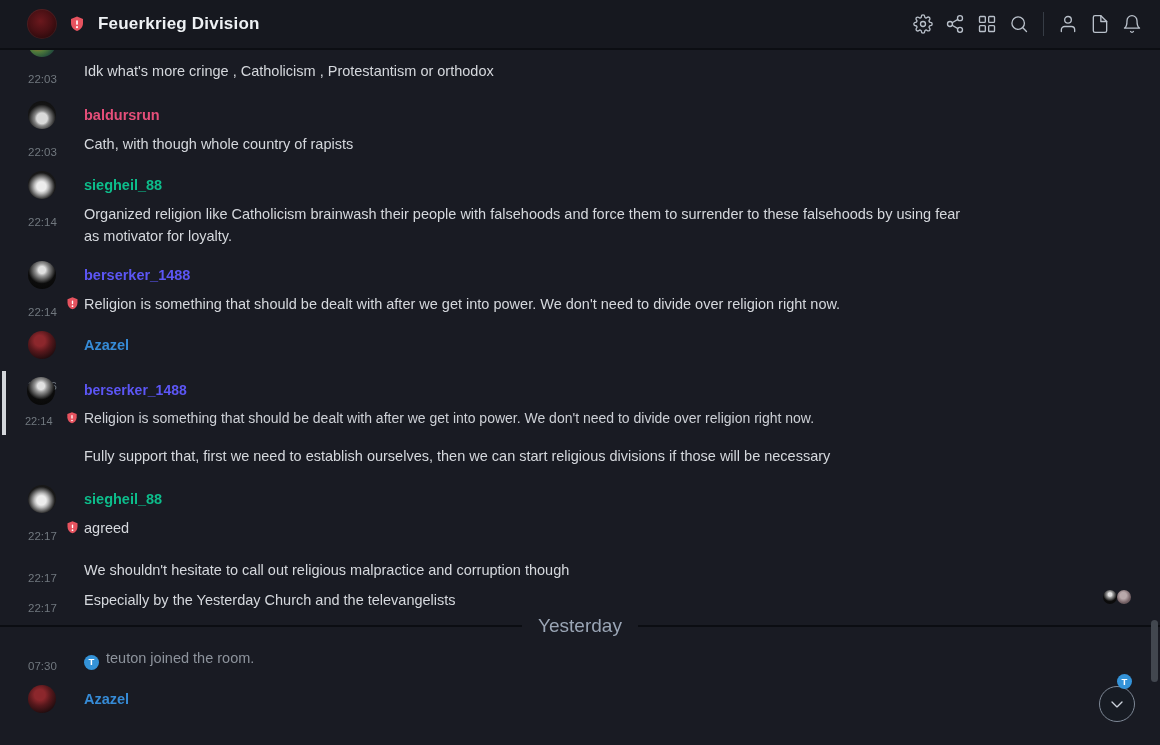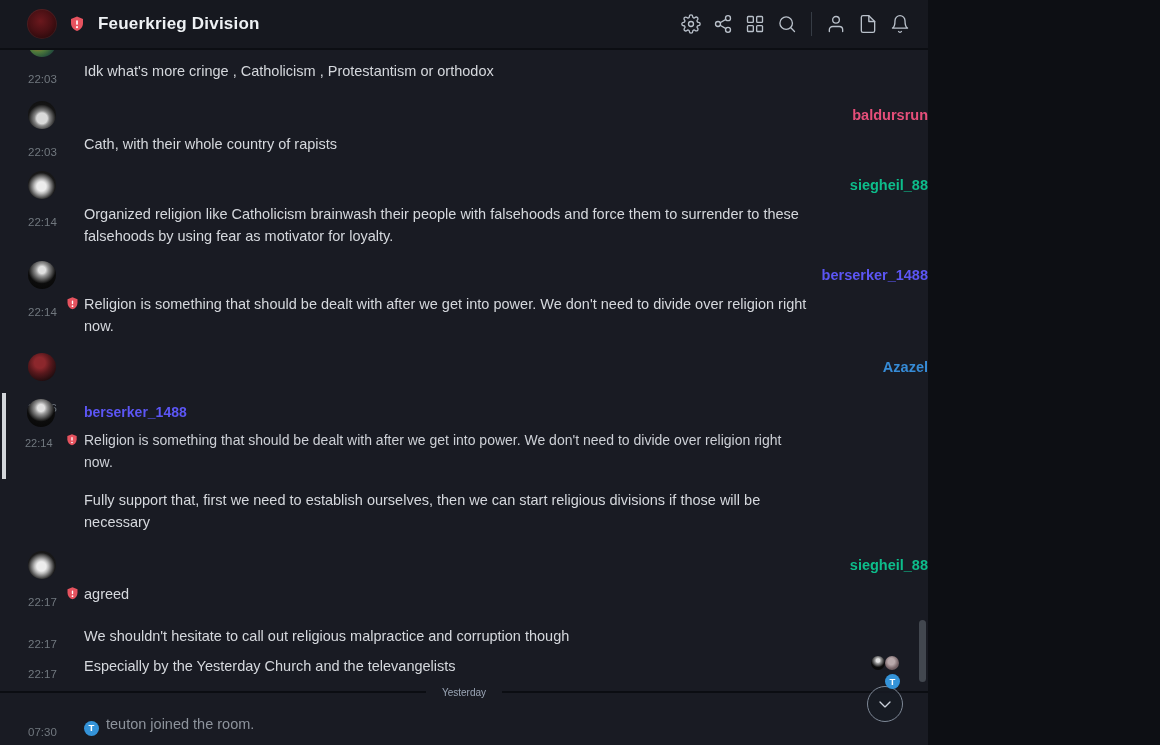--- a/index.html
+++ b/index.html
@@ -1,17 +1,17 @@
 <!DOCTYPE html>
 <html><head>
 <meta charset="utf-8">
 <style>
   html,body { margin:0; padding:0; background:#0d0f14; }
   .screen {
-    position:relative; width:928px; height:745px; overflow:hidden;
+    position:relative; width:1160px; height:745px; overflow:hidden;
     background:#191b23; font-family:"Liberation Sans","DejaVu Sans",sans-serif;
     -webkit-font-smoothing:antialiased;
   }
   
   .rheader {
     position:absolute; top:0; left:0; right:0; height:48px; z-index:10;
     background:#16181f; border-bottom:2px solid #0c0e13;
     display:flex; align-items:center;
   }
   .room-avatar {
@@ -24,21 +24,21 @@
   .hicons { margin-left:auto; margin-right:12px; display:flex; align-items:center; }
   .hbtn {
     width:32px; height:32px; display:flex; align-items:center; justify-content:center;
     background:none; border:none; padding:0; color:#b9c0ca; cursor:pointer;
   }
   .hbtn svg { width:20px; height:20px; }
   .hdivider { width:1px; height:24px; background:#363c45; margin:0 8px; }
   
   .chat { position:absolute; top:50px; left:0; right:0; }
   .group { position:relative; }
-  .g-head { position:relative; height:28px; padding-left:84px; display:flex; align-items:center;justify-content:flex-end; }
+  .g-head { position:relative; height:28px; padding-left:84px; display:flex; align-items:center; }
   .avatar {
     position:absolute; left:28px; top:0; width:28px; height:28px; border-radius:50%;
     background-color:#111; flex:none;
   }
   .uname { font-size:14.5px; font-weight:600; }
   .g-body { position:relative; }
   .line { position:relative; padding:4px 120px 4px 84px; line-height:22px; font-size:14.5px; color:#d5d8dd; }
   .time { position:absolute; left:28px; top:12px; font-size:11.5px; line-height:22px; color:#71787f; }
   .shield-inline { position:absolute; left:65px; top:7px; width:15px; height:15px; }
   .msg-text { display:block; max-width:880px; }
@@ -49,21 +49,21 @@
   .reply-name { position:absolute; left:78px; top:7px; font-size:14px; font-weight:600; }
   .reply-body { position:relative; padding:2px 0 6px 78px; line-height:22px; font-size:14px; color:#cdd0d6; }
   .reply-time { position:absolute; left:19px; top:5px; font-size:11px; color:#71787f; }
   .shield-q { position:absolute; left:59px; top:6px; width:14px; height:14px; }
   
   .receipts { position:absolute; right:29px; top:5px; display:flex; }
   .r-av { width:14px; height:14px; border-radius:50%; margin-left:0; }
   
   .date-sep { display:flex; align-items:center; margin-top:2px; height:18px; }
   .sep-line { flex:1; height:2px; background:#0b0d12; }
-  .sep-label { padding:0 16px; font-size:10px; color:#9aa5b5; }
+  .sep-label { padding:0 16px; font-size:19px; color:#9aa5b5; }
   
   .event-line { position:relative; margin-top:8px; padding:4px 120px 4px 84px; line-height:22px; font-size:14.5px; color:#8d939c; }
   .event-badge {
     display:inline-flex; width:15px; height:15px; border-radius:50%; background:#3493d8;
     color:#fff; font-size:9.5px; font-weight:700; align-items:center; justify-content:center;
     vertical-align:-2px; margin-right:7px;
   }
   
   .av-unknown   { background:radial-gradient(circle at 35% 40%, #c96b2e 0 22%, #4f7a3a 48%, #27503c 72%, #1c2a2e 100%); }
   .av-baldursrun{ background:radial-gradient(circle at 50% 62%, #d9d9d9 0 24%, #8a8a8a 34%, #151515 62%, #0b0b0b 100%); }
@@ -198,21 +198,21 @@
     </div>
 
     <div class="group" style="margin-top:15px">
       <div class="g-head">
         <div class="avatar av-baldursrun"></div>
         <span class="uname" style="color: rgb(230, 79, 122);">baldursrun</span>
       </div>
       <div class="g-body">
         <div class="line">
           <span class="time">22:03</span>
-          <span class="msg-text">Cath, with their whole country of rapists</span>
+          <span class="msg-text">Cath, with though whole country of rapists</span>
         </div>
       </div>
     </div>
 
     <div class="group" style="margin-top:12px">
       <div class="g-head">
         <div class="avatar av-siegheil"></div>
         <span class="uname" style="color: rgb(13, 189, 139);">siegheil_88</span>
       </div>
       <div class="g-body">

